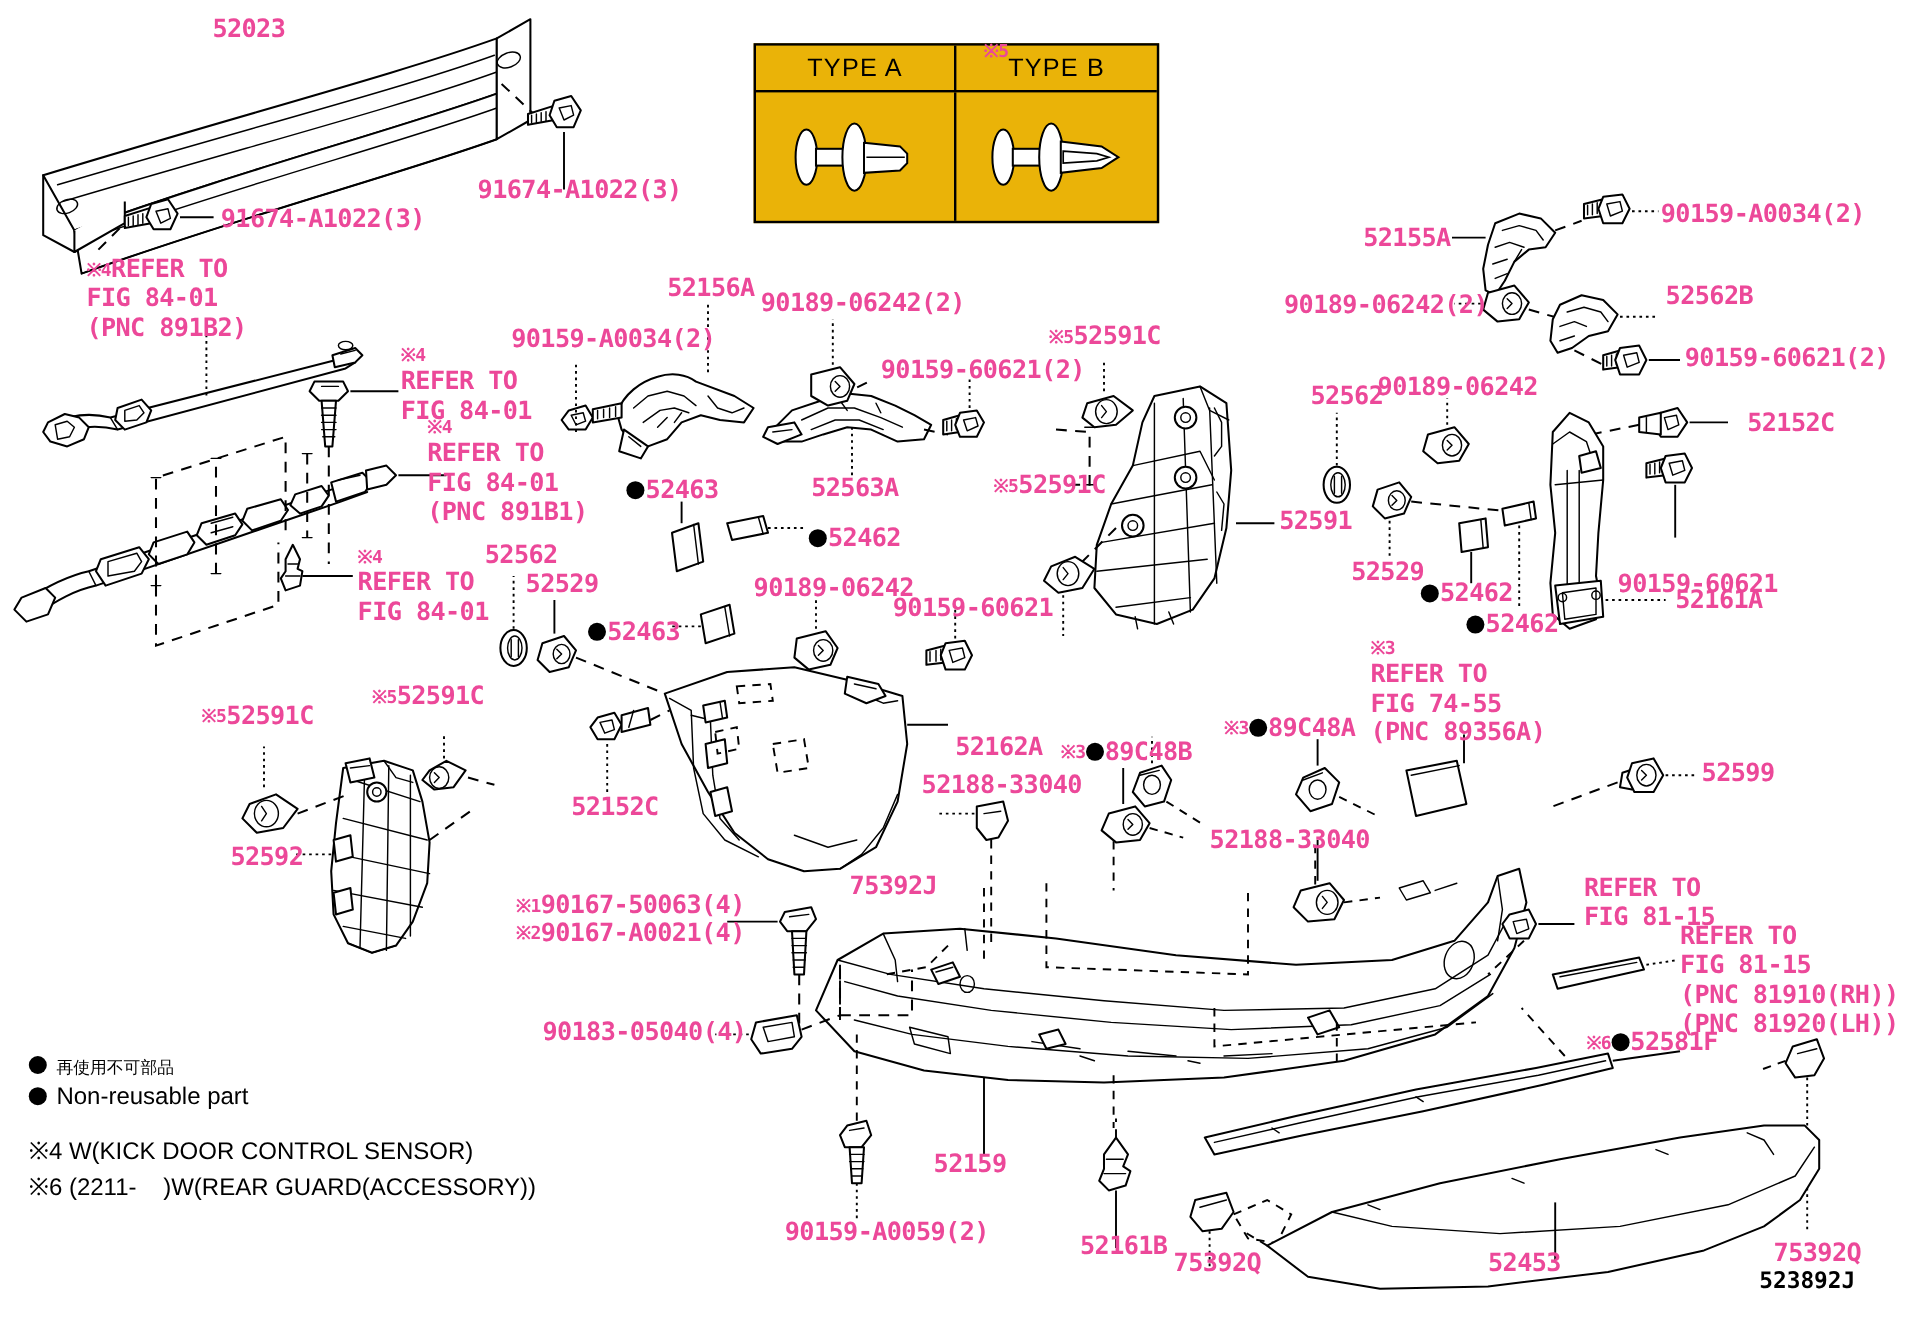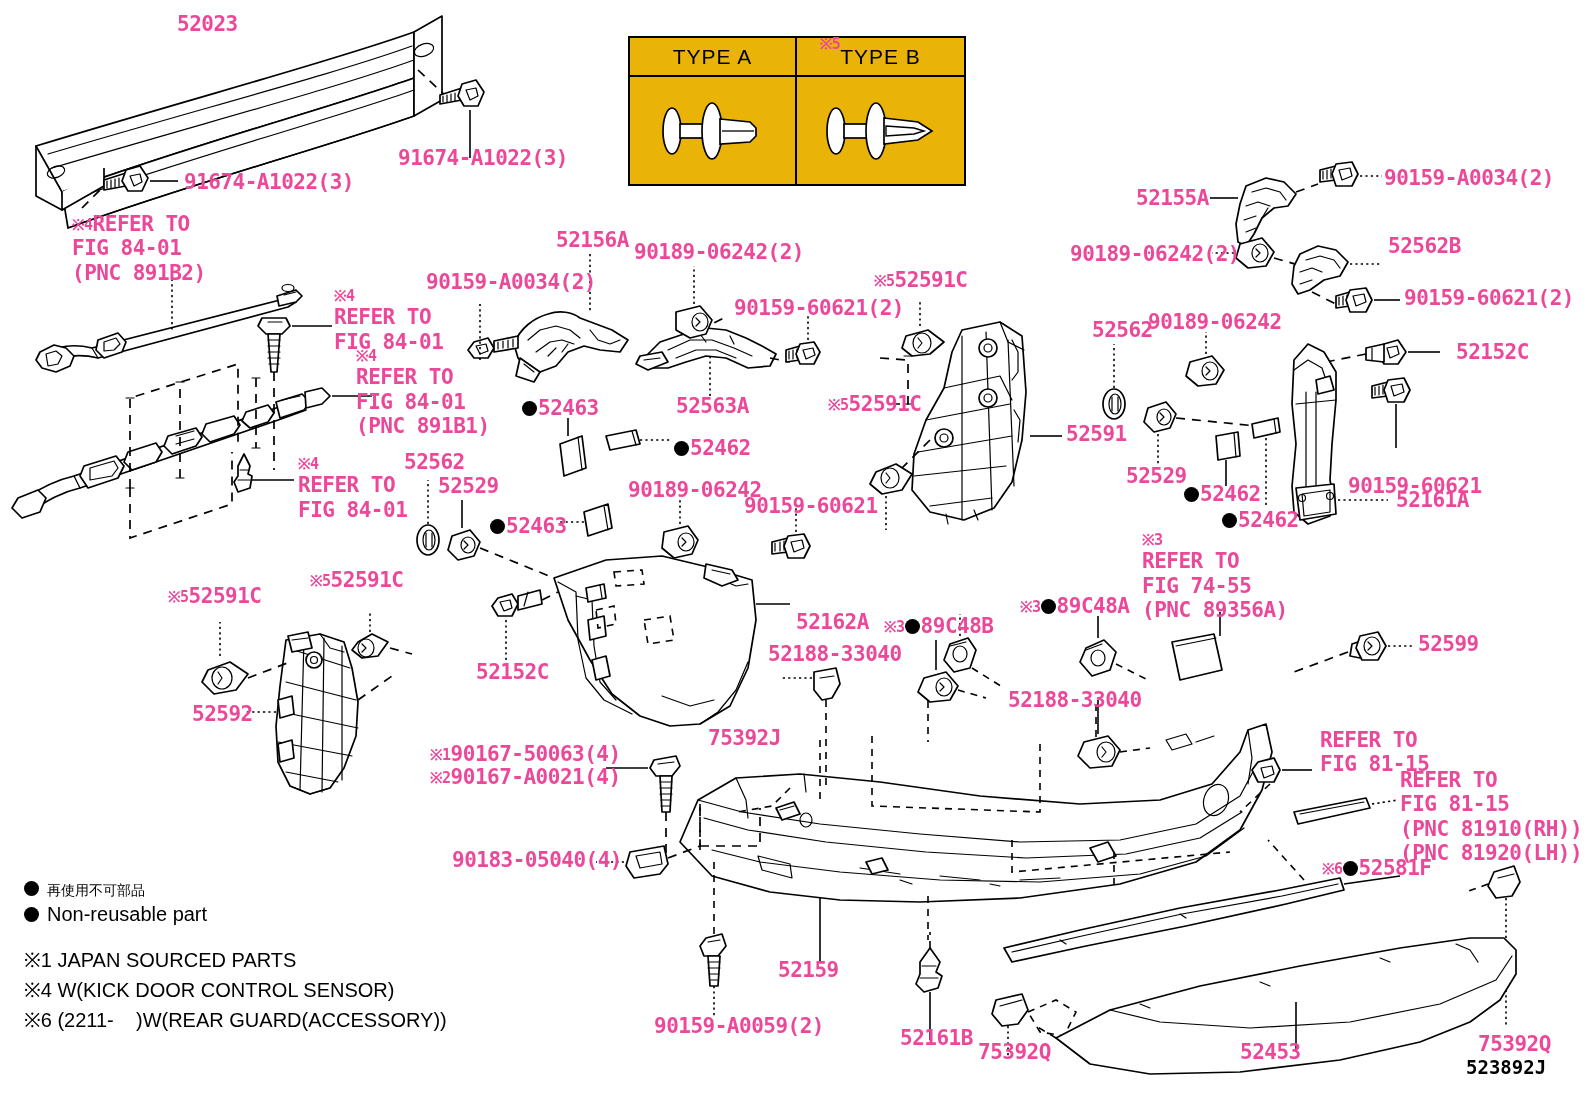--- a/index.html
+++ b/index.html
@@ -745,21 +745,20 @@
   <div class="lbl" style="left:900px; top:1026px;">52161B</div>
   <div class="lbl" style="left:978px; top:1040px;">75392Q</div>
   <div class="lbl" style="left:1322px; top:856px;"><span class="mk">※6</span><span class="dot"></span><span>52581F</span></div>
   <div class="lbl" style="left:1240px; top:1040px;">52453</div>
   <div class="lbl" style="left:1478px; top:1032px;">75392Q</div>
 
   <div class="legend" style="left:24px; top:880px;">
     <div class="lrow jp"><span class="dot" style="margin-right:8px;"></span><span>再使用不可部品</span></div>
     <div class="lrow"><span class="dot" style="margin-right:8px;"></span><span>Non-reusable part</span></div>
     <div class="notes">
-      <div class="lrow">※1 JAPAN SOURCED PARTS</div>
       <div class="lrow">※4 W(KICK DOOR CONTROL SENSOR)</div>
       <div class="lrow">※6 (2211-    )W(REAR GUARD(ACCESSORY))</div>
     </div>
   </div>
 
   <div class="diagcode" style="left:1466px; top:1056px;">523892J</div>
 
 </div>
 
 </body></html>

